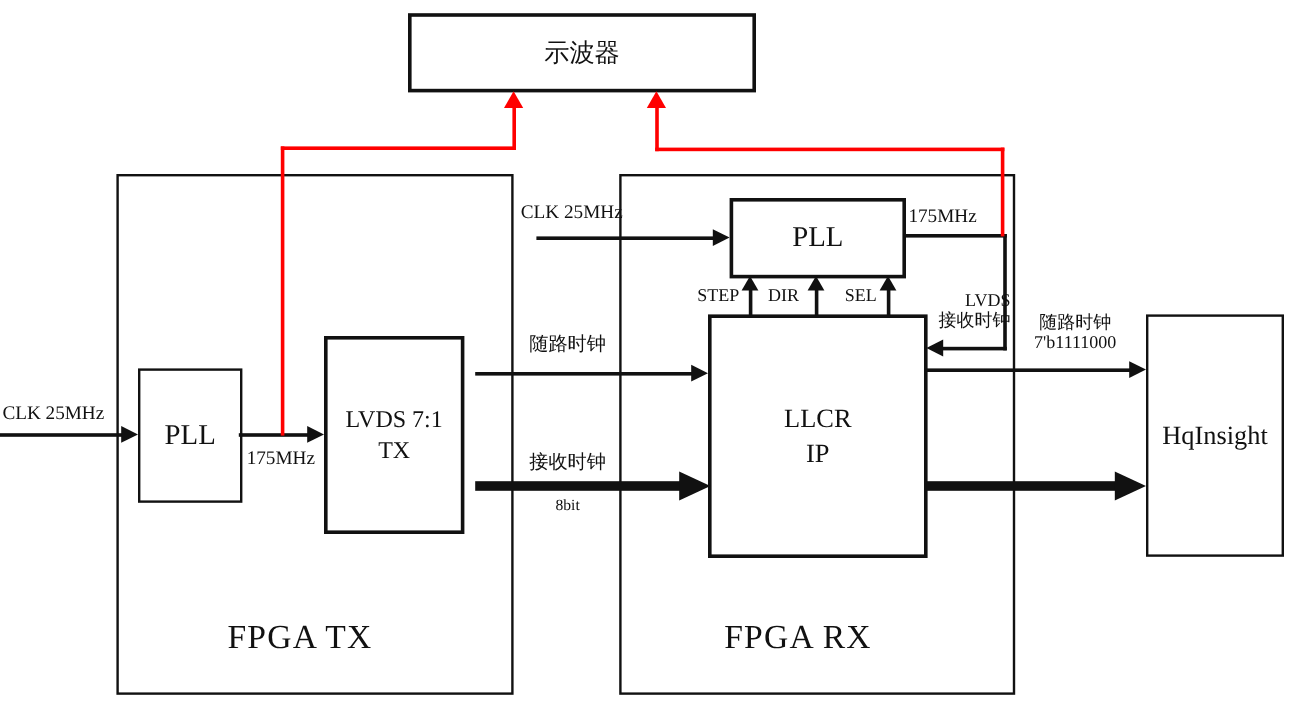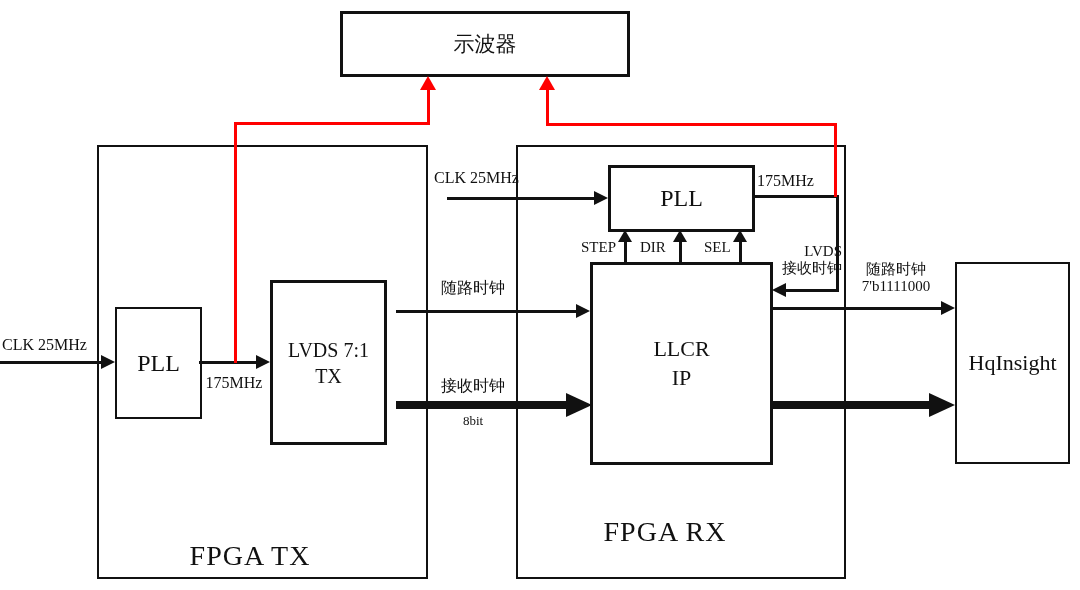--- a/index.html
+++ b/index.html
@@ -33,21 +33,21 @@
 </head>
 <body>
 
 <div id="canvas">
 
   <div class="box b3" style="left:340px;top:11px;width:290px;height:66px;font-size:21px;">
     <span>示波器</span>
   </div>
 
   <div class="box b2" style="left:97px;top:145px;width:331px;height:434px;"></div>
-  <div class="big-label" style="left:97px;top:516px;width:306px;margin-top:24px;">FPGA TX</div>
+  <div class="big-label" style="left:97px;top:516px;width:306px;">FPGA TX</div>
 
   <div class="box b2" style="left:516px;top:145px;width:330px;height:434px;"></div>
   <div class="big-label" style="left:500px;top:516px;width:330px;">FPGA RX</div>
 
   <div class="box b2" style="left:115px;top:307px;width:87px;height:112px;font-size:24px;">
     <span>PLL</span>
   </div>
 
   <div class="box b3 multiline" style="left:270px;top:280px;width:117px;height:165px;font-size:20px;">
     <span class="multiline">LVDS 7:1

